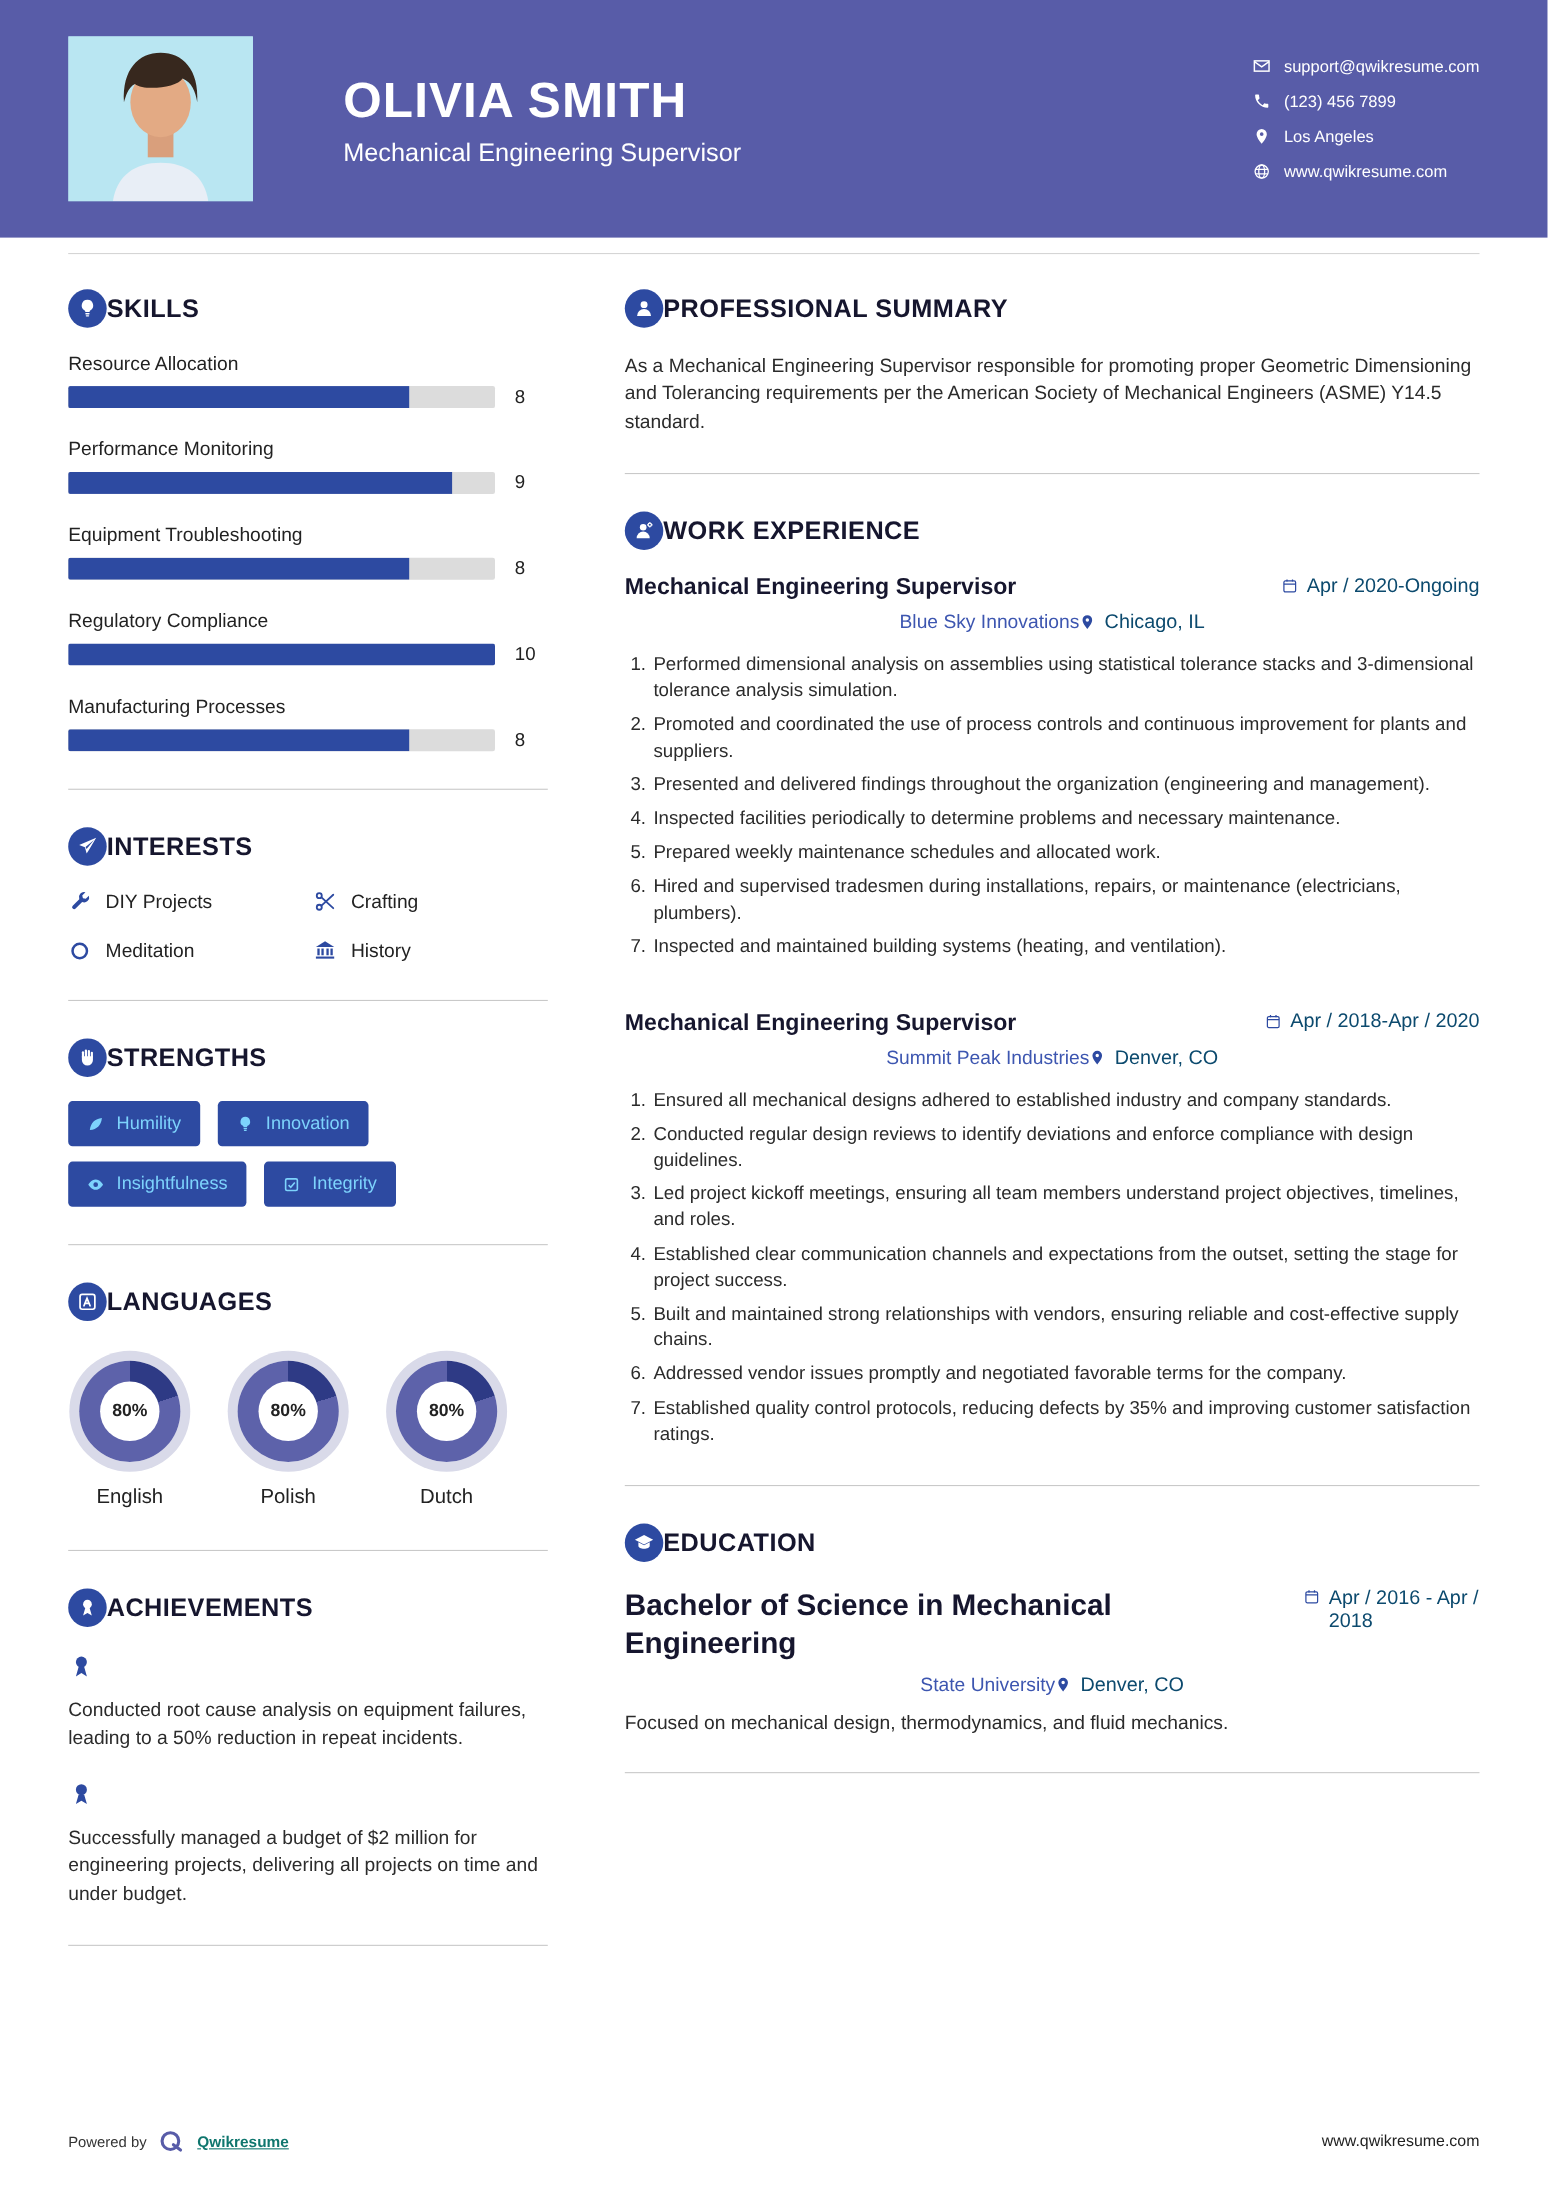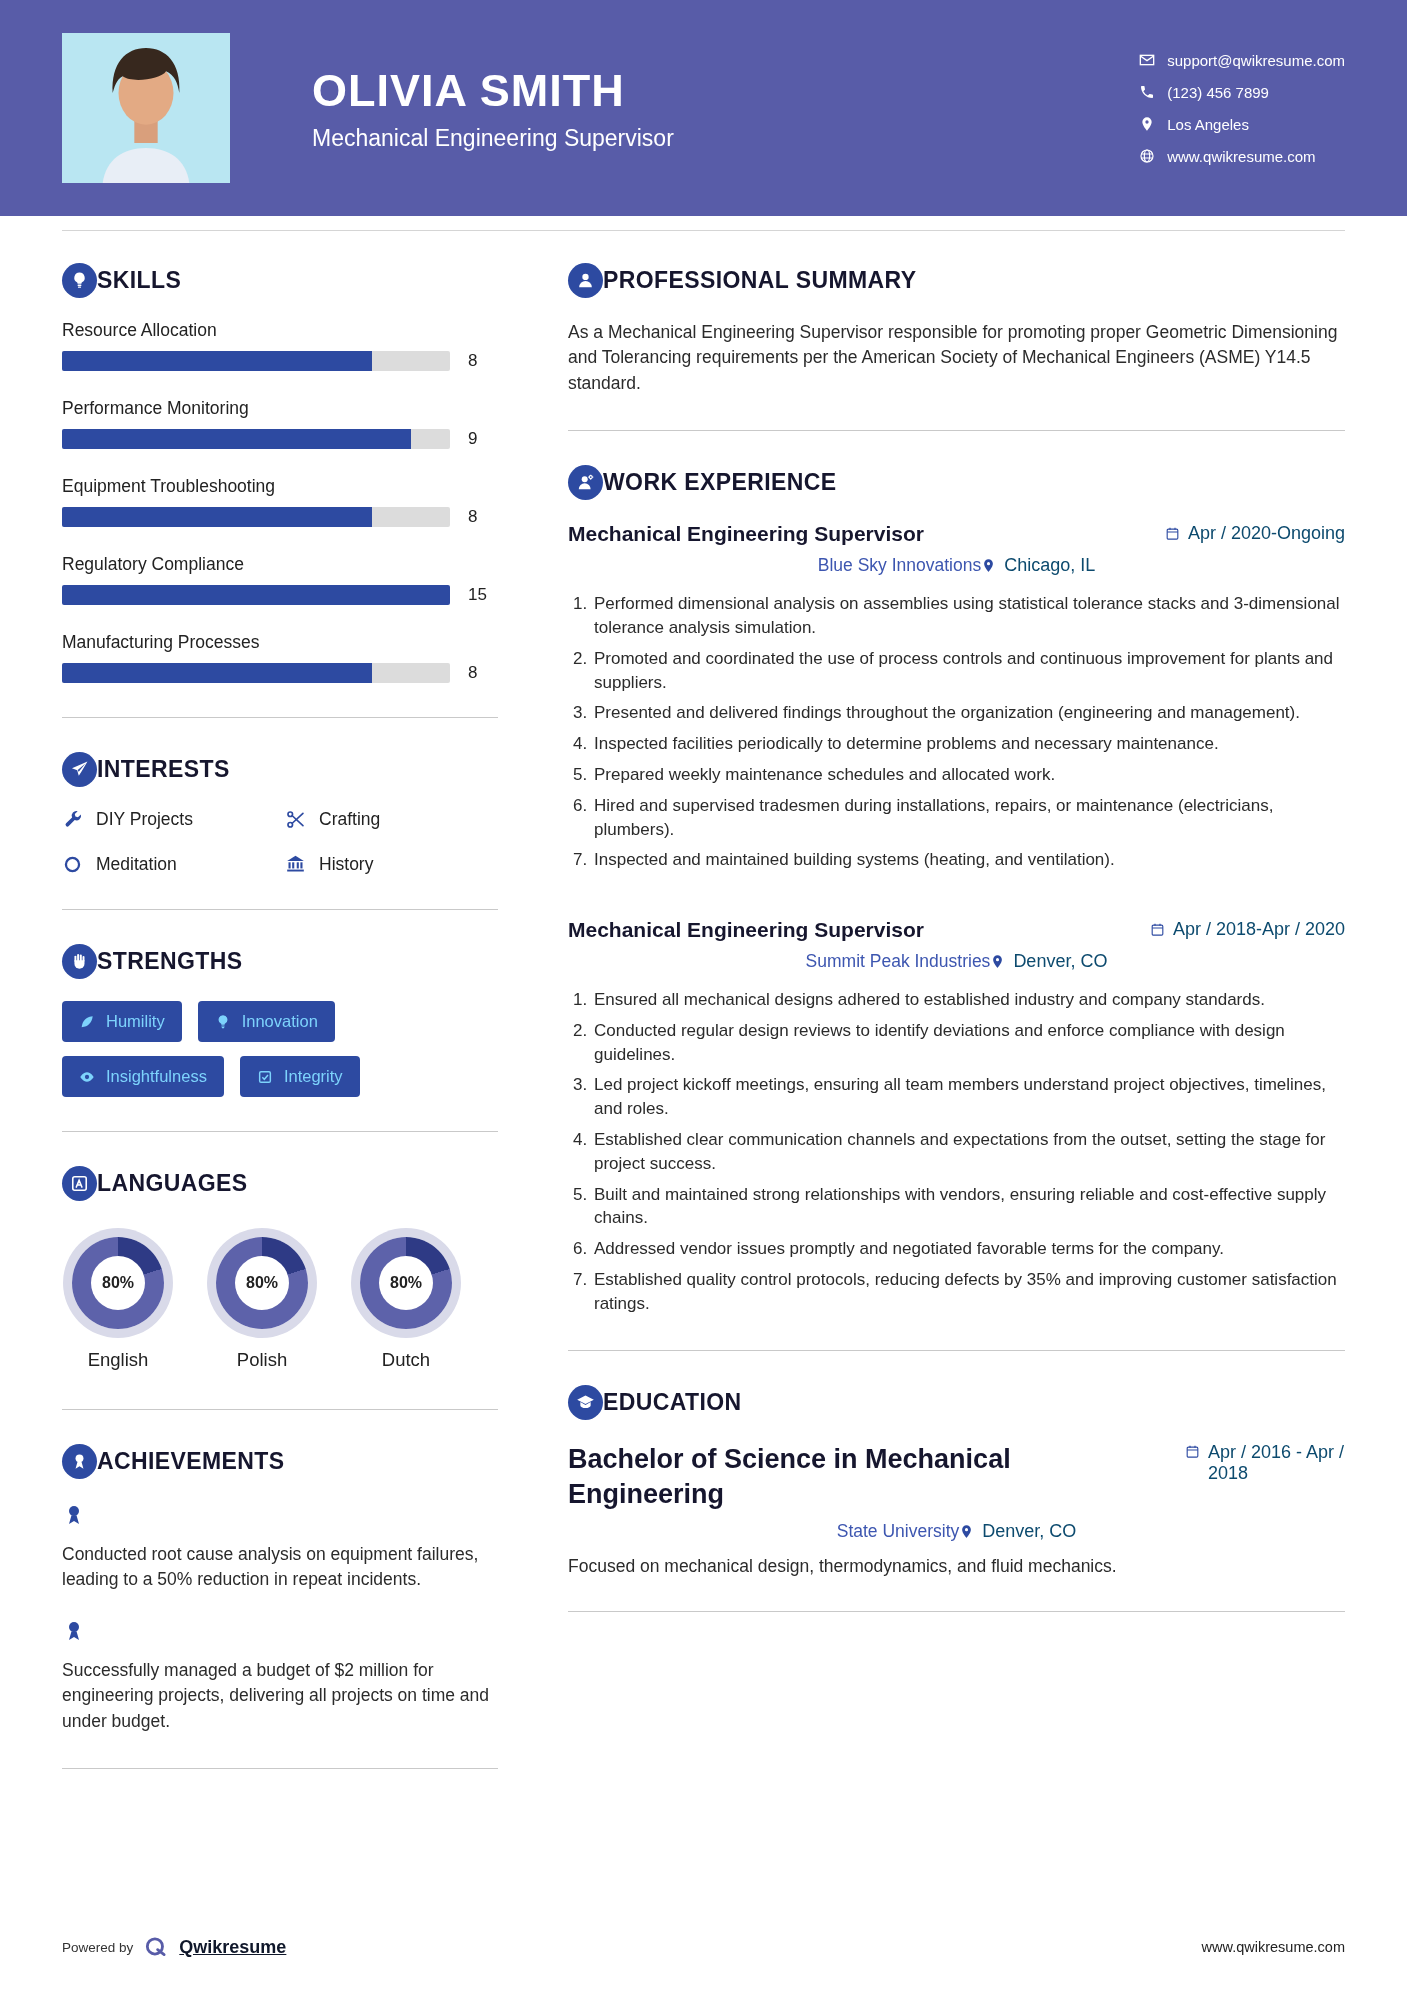--- a/index.html
+++ b/index.html
@@ -113,21 +113,21 @@
   .degree{font-size:27px;font-weight:bold;color:var(--heading);max-width:460px;line-height:1.3;}
   .edu-dates{max-width:160px;align-items:flex-start;}
   .edu-desc{font-size:17.5px;margin-top:14px;color:var(--text);}
 
   
   .footer{
     flex:none;display:flex;align-items:center;gap:10px;
     padding:18px 62px 30px;font-size:13.5px;color:#333;
   }
   .footer .brand-logo svg{width:26px;height:26px;display:block;}
-  .brand-link{font-size:18px;font-weight:bold;color:#0f172a;text-decoration:underline;cursor:pointer;}
+  .brand-link{font-size:14px;font-weight:bold;color:#0f766e;text-decoration:underline;cursor:pointer;}
   .footer-site{margin-left:auto;font-size:14.5px;color:#222;}
 </style>
 </head>
 <body>
 
 <div class="page">
 
   <div class="header">
     <div class="photo">
       <svg viewBox="0 0 100 90">
@@ -217,21 +217,21 @@
               </div>
             <div class="skill-value">8</div>
           </div>
         </div>
         <div class="skill">
           <div class="skill-label">Regulatory Compliance</div>
           <div class="skill-bar-row">
             <div class="bar-track">
                 <div class="bar-fill" style="width: 100%;"></div>
               </div>
-            <div class="skill-value">15</div>
+            <div class="skill-value">10</div>
           </div>
         </div>
         <div class="skill">
           <div class="skill-label">Manufacturing Processes</div>
           <div class="skill-bar-row">
             <div class="bar-track">
                 <div class="bar-fill" style="width: 80%;"></div>
               </div>
             <div class="skill-value">8</div>
           </div>

